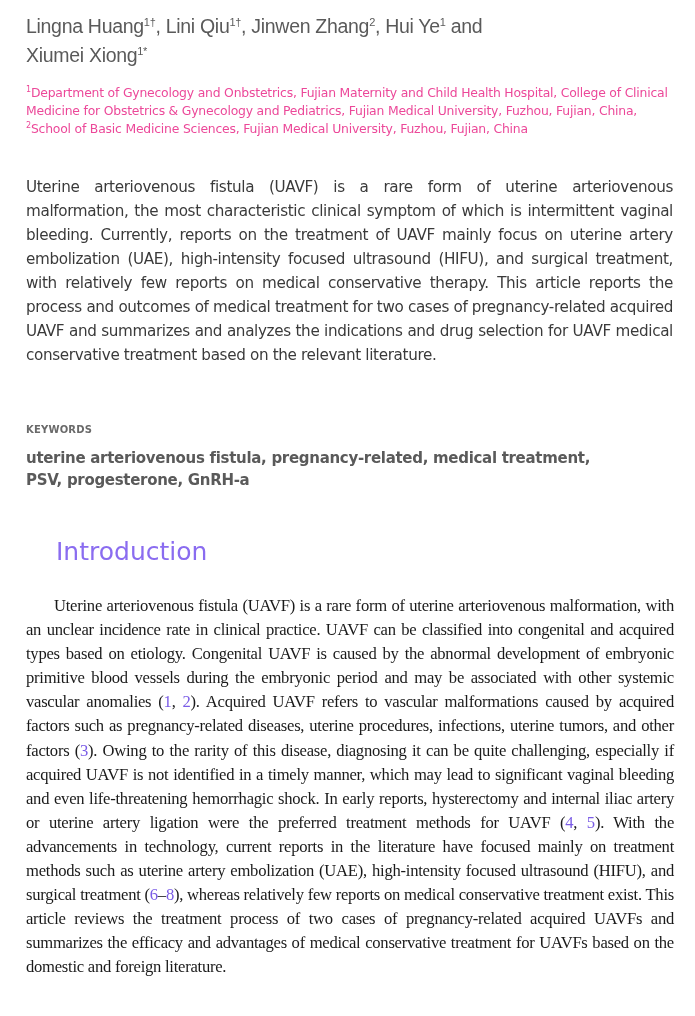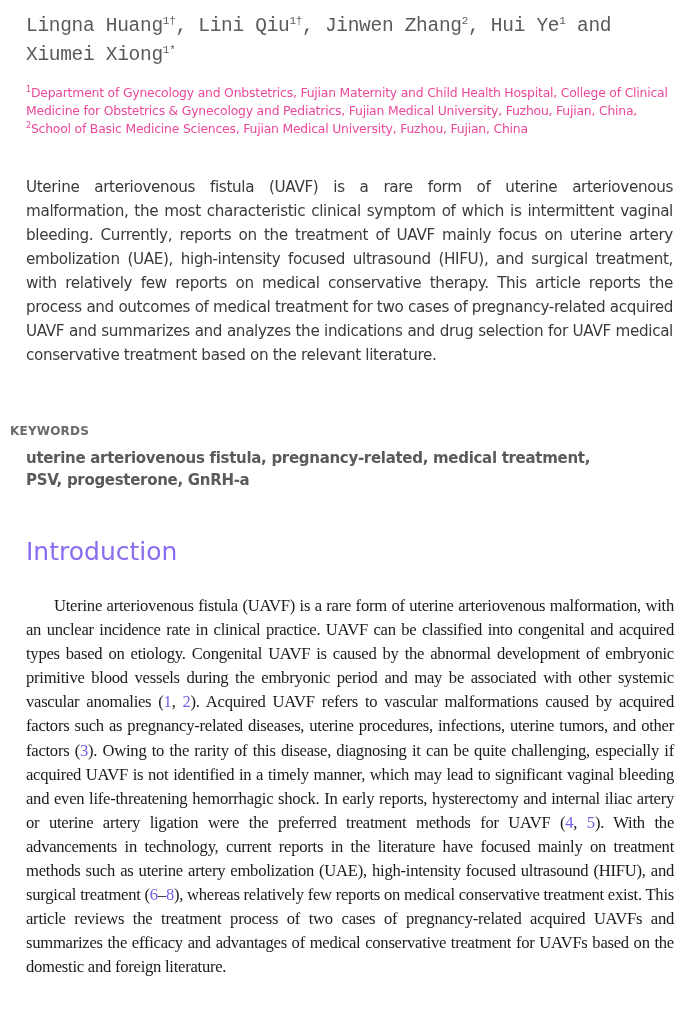--- a/index.html
+++ b/index.html
@@ -1,37 +1,37 @@
 <!DOCTYPE html>
 <html><head>
   <meta charset="utf-8">
   <style>
     html, body { margin: 0; padding: 0; background: #ffffff; }
     body { width: 695px; height: 1016px; overflow: hidden; position: relative; }
     .page { position: absolute; left: 0; top: 0; width: 695px; }
     .authors {
       position: absolute; left: 26px; top: 12px; width: 640px;
-      font-family: Liberation Mono, monospace; font-size: 19.5px; line-height: 29px;
+      font-family: Liberation Sans, sans-serif; font-size: 19.5px; line-height: 29px;
       color: #5a5a5a; letter-spacing: -0.3px;
     }
     .authors sup { font-size: 11px; vertical-align: super; line-height: 0; }
     .affil {
       position: absolute; left: 26px; top: 84px; width: 650px;
       font-family: "DejaVu Sans", sans-serif; font-size: 12.4px; line-height: 18px;
       color: #ec4899; letter-spacing: -0.2px;
     }
     .affil sup { font-size: 8px; vertical-align: super; line-height: 0; }
     .abstract {
       position: absolute; left: 26px; top: 175px; width: 647px;
       font-family: "DejaVu Sans", sans-serif; font-size: 15.2px; line-height: 24px;
       color: #3a3a3a; text-align: justify; letter-spacing: -0.35px;
     }
     .kw-label {
-      position: absolute; left: 10px; top: 424px;
-      font-family: "DejaVu Sans", sans-serif; font-size: 12px; color: #6a6a6a;
+      position: absolute; left: 26px; top: 424px;
+      font-family: "DejaVu Sans", sans-serif; font-size: 10px; color: #6a6a6a;
       letter-spacing: 0.2px; font-weight: bold;
     }
     .kw-text {
       position: absolute; left: 26px; top: 447px; width: 600px;
       font-family: "DejaVu Sans", sans-serif; font-size: 15px; line-height: 22px;
       color: #5a5a5a; font-weight: bold; letter-spacing: -0.3px;
     }
     .intro-heading {
       position: absolute; left: 26px; top: 537px;
       font-family: "DejaVu Sans", sans-serif; font-size: 25px; color: #8a6cf0;
@@ -56,17 +56,17 @@
 
   <div class="affil">
     <sup>1</sup><span>Department of Gynecology and Onbstetrics, Fujian Maternity and Child Health Hospital, College of Clinical Medicine for Obstetrics &amp; Gynecology and Pediatrics, Fujian Medical University, Fuzhou, Fujian, China, </span><sup>2</sup><span>School of Basic Medicine Sciences, Fujian Medical University, Fuzhou, Fujian, China</span>
   </div>
 
   <div class="abstract">Uterine arteriovenous fistula (UAVF) is a rare form of uterine arteriovenous malformation, the most characteristic clinical symptom of which is intermittent vaginal bleeding. Currently, reports on the treatment of UAVF mainly focus on uterine artery embolization (UAE), high-intensity focused ultrasound (HIFU), and surgical treatment, with relatively few reports on medical conservative therapy. This article reports the process and outcomes of medical treatment for two cases of pregnancy-related acquired UAVF and summarizes and analyzes the indications and drug selection for UAVF medical conservative treatment based on the relevant literature.</div>
 
   <div class="kw-label">KEYWORDS</div>
   <div class="kw-text">uterine arteriovenous fistula, pregnancy-related, medical treatment, PSV, progesterone, GnRH-a</div>
 
-  <div class="intro-heading" style="color: rgb(138, 108, 240);">Introduction</div>
+  <div class="intro-heading" style="color: rgb(138, 108, 240); margin-left: 30px;">Introduction</div>
 
   <p class="body-text" id="intro-body"><span>Uterine arteriovenous fistula (UAVF) is a rare form of uterine arteriovenous malformation, with an unclear incidence rate in clinical practice. UAVF can be classified into congenital and acquired types based on etiology. Congenital UAVF is caused by the abnormal development of embryonic primitive blood vessels during the embryonic period and may be associated with other systemic vascular anomalies (</span><span class="ref" style="color: rgb(122, 92, 230);">1</span><span>, </span><span class="ref" style="color: rgb(122, 92, 230);">2</span><span>). Acquired UAVF refers to vascular malformations caused by acquired factors such as pregnancy-related diseases, uterine procedures, infections, uterine tumors, and other factors (</span><span class="ref" style="color: rgb(122, 92, 230);">3</span><span>). Owing to the rarity of this disease, diagnosing it can be quite challenging, especially if acquired UAVF is not identified in a timely manner, which may lead to significant vaginal bleeding and even life-threatening hemorrhagic shock. In early reports, hysterectomy and internal iliac artery or uterine artery ligation were the preferred treatment methods for UAVF (</span><span class="ref" style="color: rgb(122, 92, 230);">4</span><span>, </span><span class="ref" style="color: rgb(122, 92, 230);">5</span><span>). With the advancements in technology, current reports in the literature have focused mainly on treatment methods such as uterine artery embolization (UAE), high-intensity focused ultrasound (HIFU), and surgical treatment (</span><span class="ref" style="color: rgb(122, 92, 230);">6</span><span>–</span><span class="ref" style="color: rgb(122, 92, 230);">8</span><span>), whereas relatively few reports on medical conservative treatment exist. This article reviews the treatment process of two cases of pregnancy-related acquired UAVFs and summarizes the efficacy and advantages of medical conservative treatment for UAVFs based on the domestic and foreign literature.</span></p>
 
 </div>
 
 </body></html>

